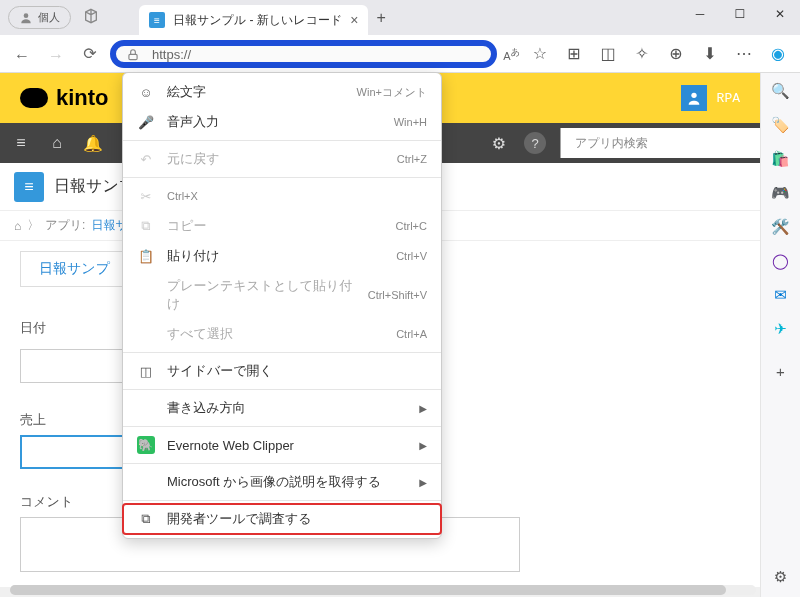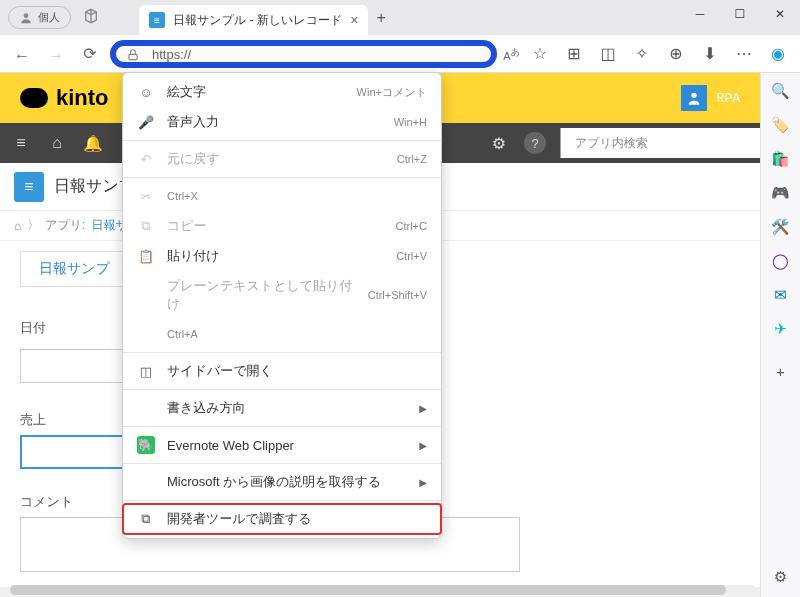--- a/index.html
+++ b/index.html
@@ -246,20 +246,21 @@
       <span class="mi-label">貼り付け</span>
       <span class="mi-shortcut">Ctrl+V</span>
     </div>
     <div class="menu-item disabled">
       <span class="mi-icon"></span>
       <span class="mi-label">プレーンテキストとして貼り付け</span>
       <span class="mi-shortcut">Ctrl+Shift+V</span>
     </div>
     <div class="menu-item disabled">
       <span class="mi-icon"></span>
+      <span class="mi-label">すべて選択</span>
       <span class="mi-shortcut">Ctrl+A</span>
     </div>
     <div class="menu-sep"></div>
     <div class="menu-item">
       <span class="mi-icon">◫</span>
       <span class="mi-label">サイドバーで開く</span>
     </div>
     <div class="menu-sep"></div>
     <div class="menu-item">
       <span class="mi-icon"></span>

